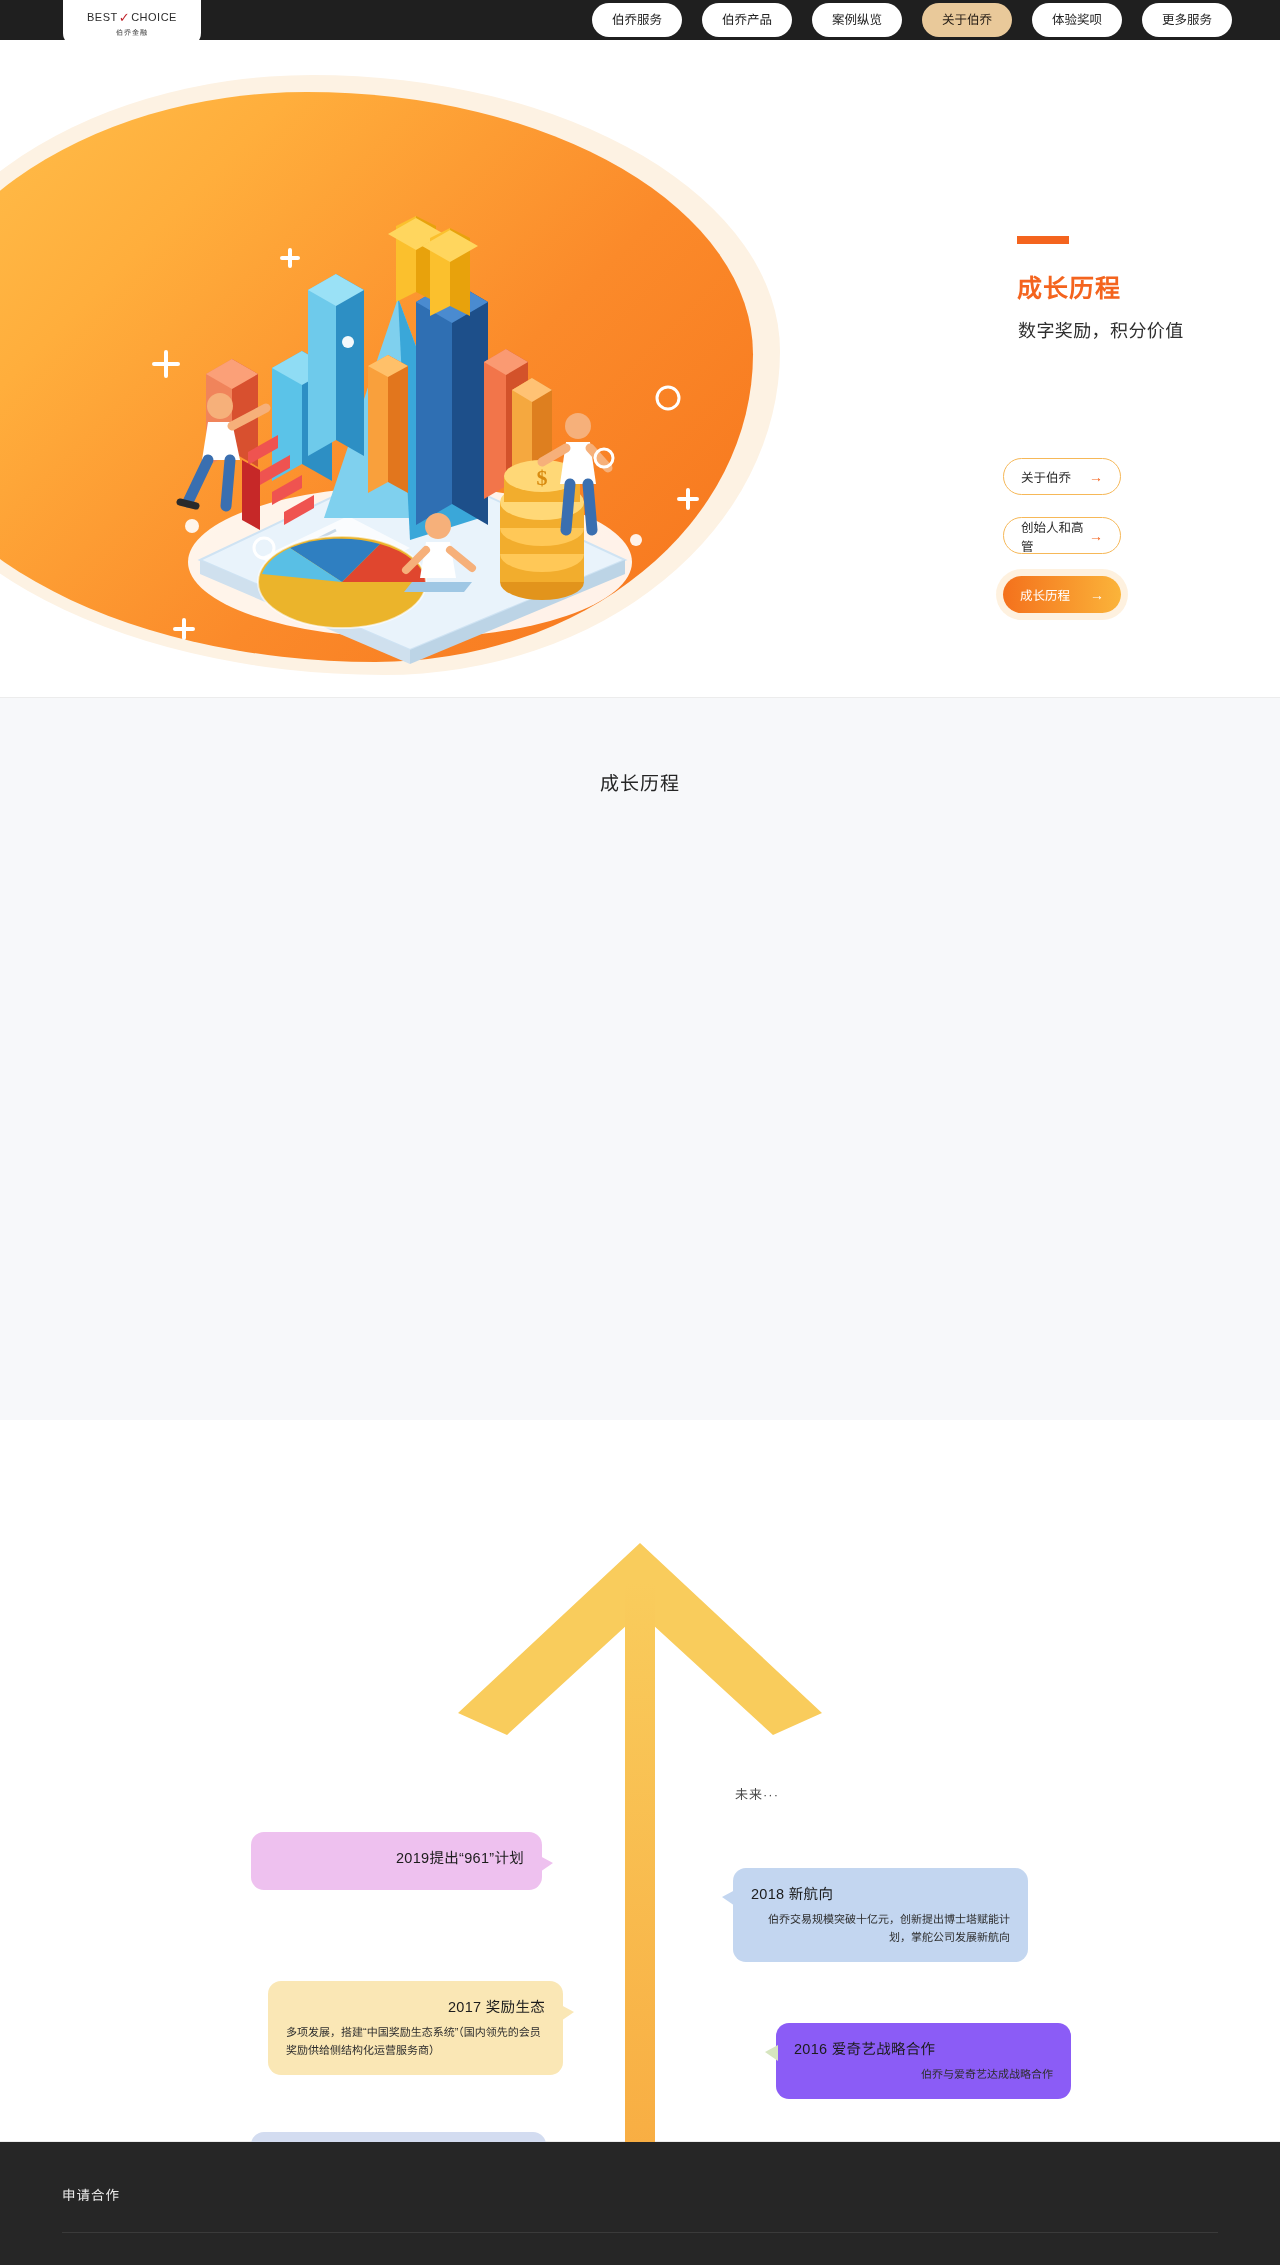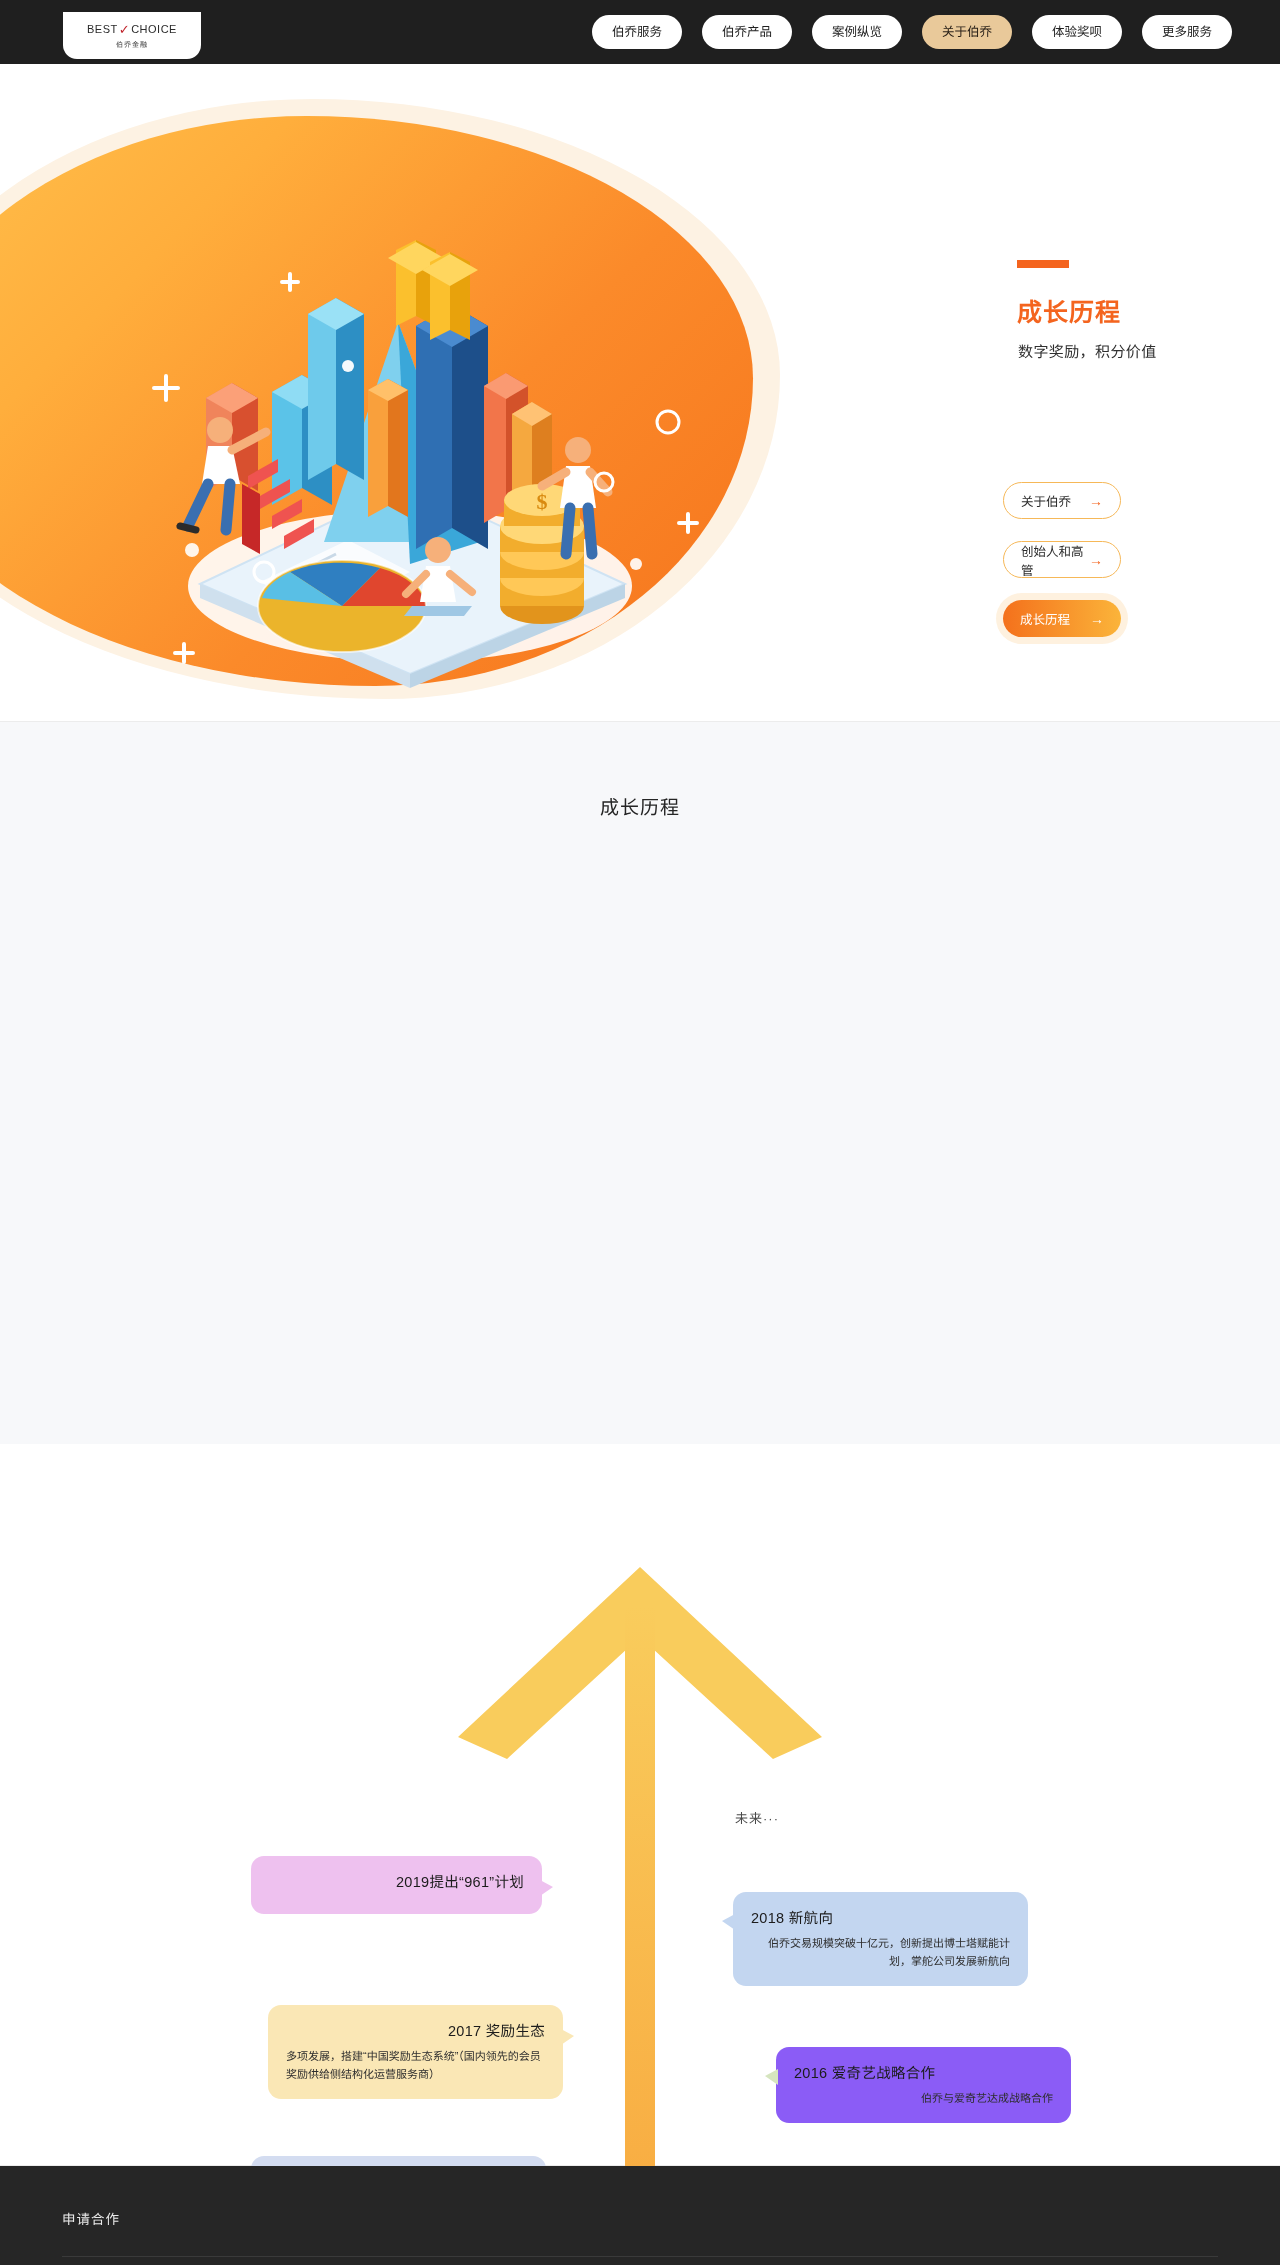--- a/index.html
+++ b/index.html
@@ -7,21 +7,21 @@
   html, body {
     width: 1280px;
     background: #ffffff;
     font-family: "Liberation Sans", "DejaVu Sans", sans-serif;
     -webkit-font-smoothing: antialiased;
   }
   .page { width: 1280px; position: relative; overflow: hidden; }
 
   
   .navbar {
-    height: 64px;
+    height: 40px;
     background: #1f1f1f;
     display: flex;
     align-items: center;
     position: relative;
     gap: 14px;
   }
   .logo-pill {
     margin-left: 63px;
     width: 138px;
     height: 47px;
@@ -104,21 +104,21 @@
   .hero-rule {
     position: absolute; top: 196px; left: 0;
     width: 52px; height: 8px; background: #f4641e;
   }
   .hero-title {
     position: absolute; top: 228px; left: 0;
     font-size: 25px; font-weight: 700; color: #f4641e; letter-spacing: 1px;
   }
   .hero-sub {
     position: absolute; top: 276px; left: 1px;
-    font-size: 15px; color: #2f2f2f; letter-spacing: 0.4px;
+    font-size: 18px; color: #2f2f2f; letter-spacing: 0.4px;
   }
 
   .hero-btns { position: absolute; top: 418px; left: -14px; }
   .hbtn {
     width: 118px;
     height: 37px;
     border-radius: 19px;
     display: flex; align-items: center; justify-content: space-between;
     padding: 0 17px;
     margin-bottom: 22px;

